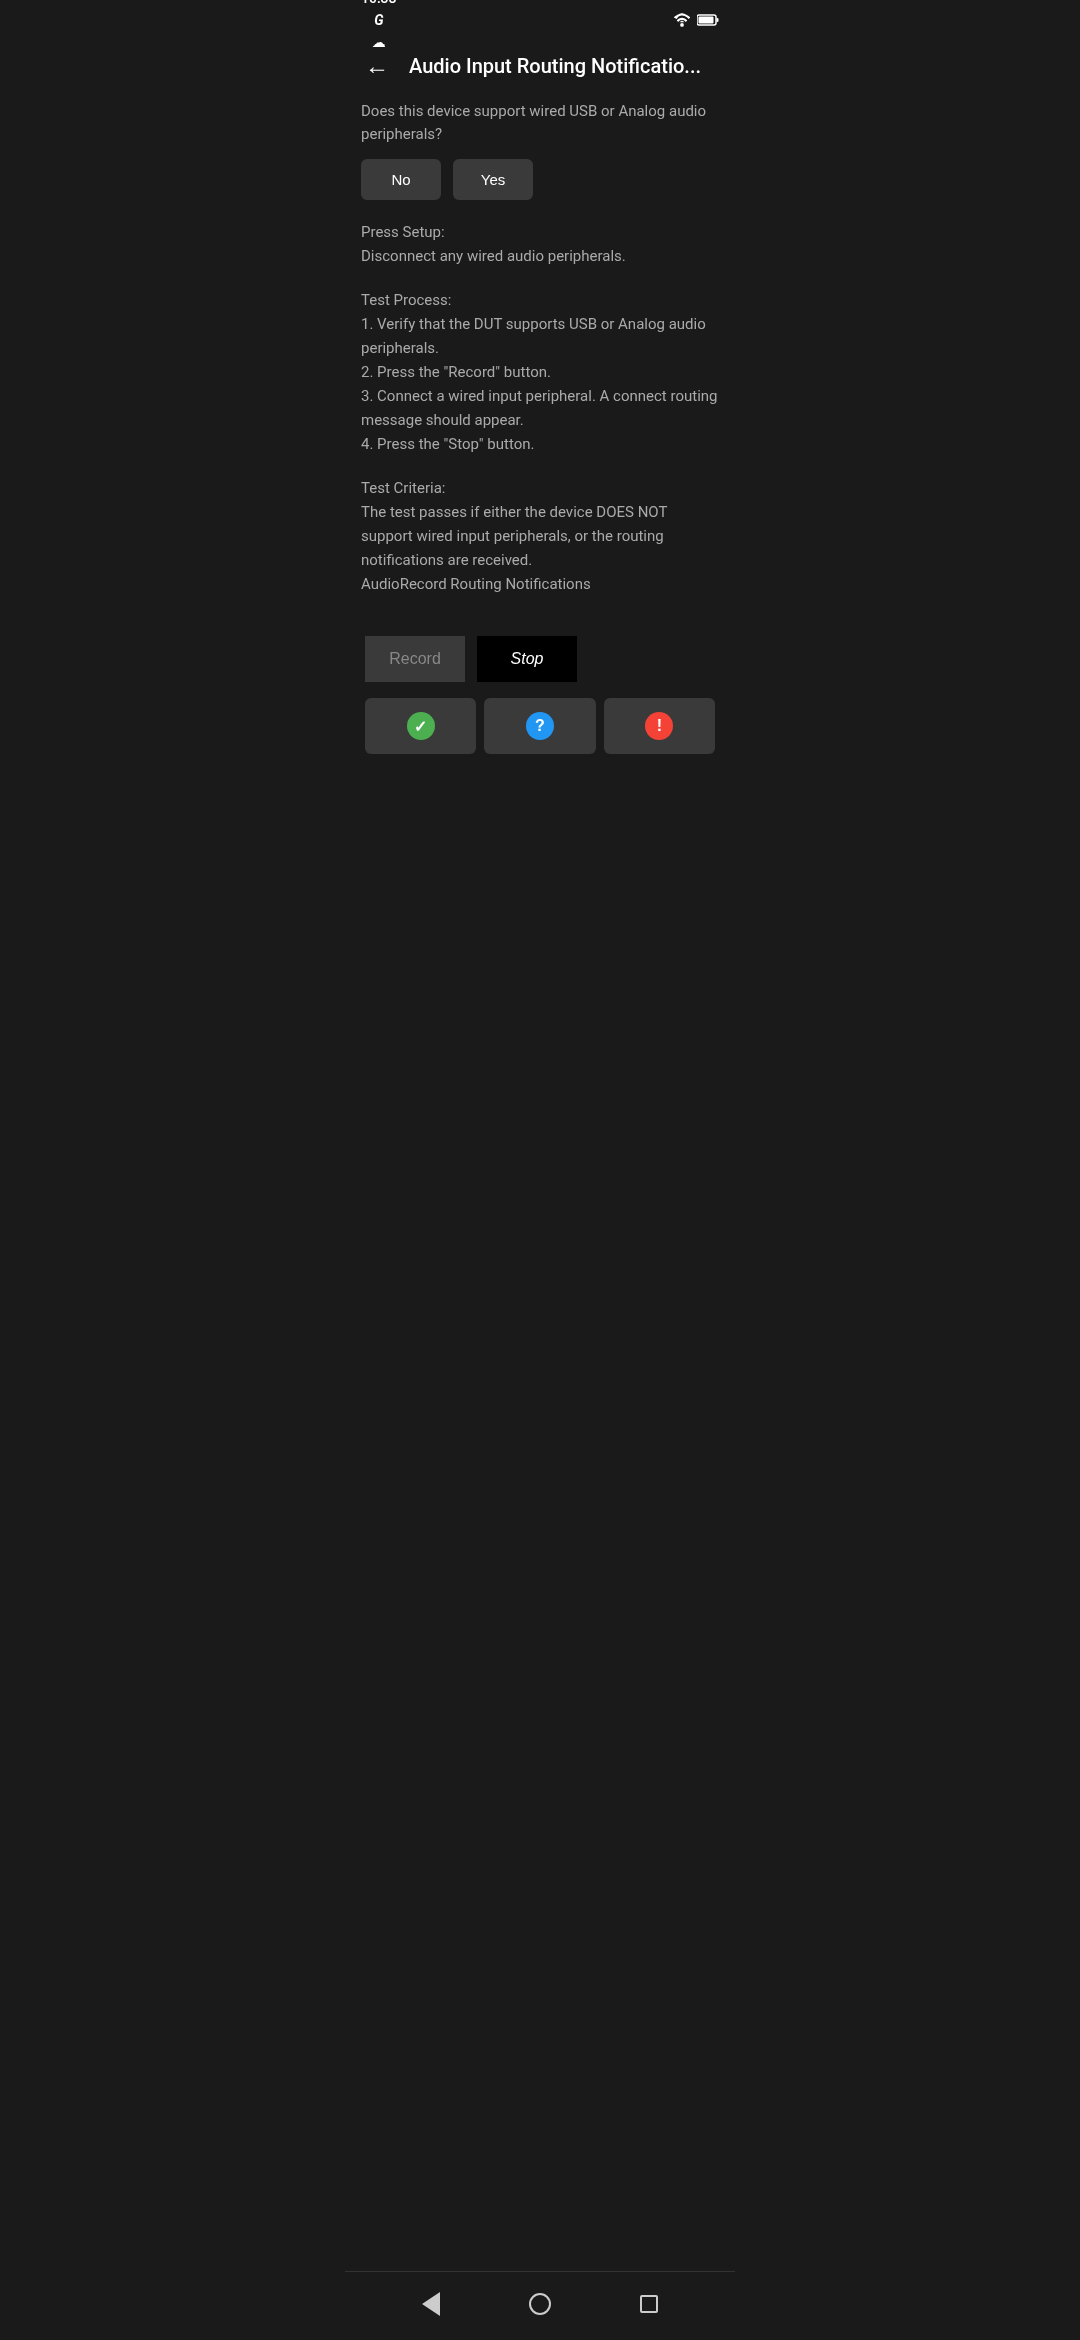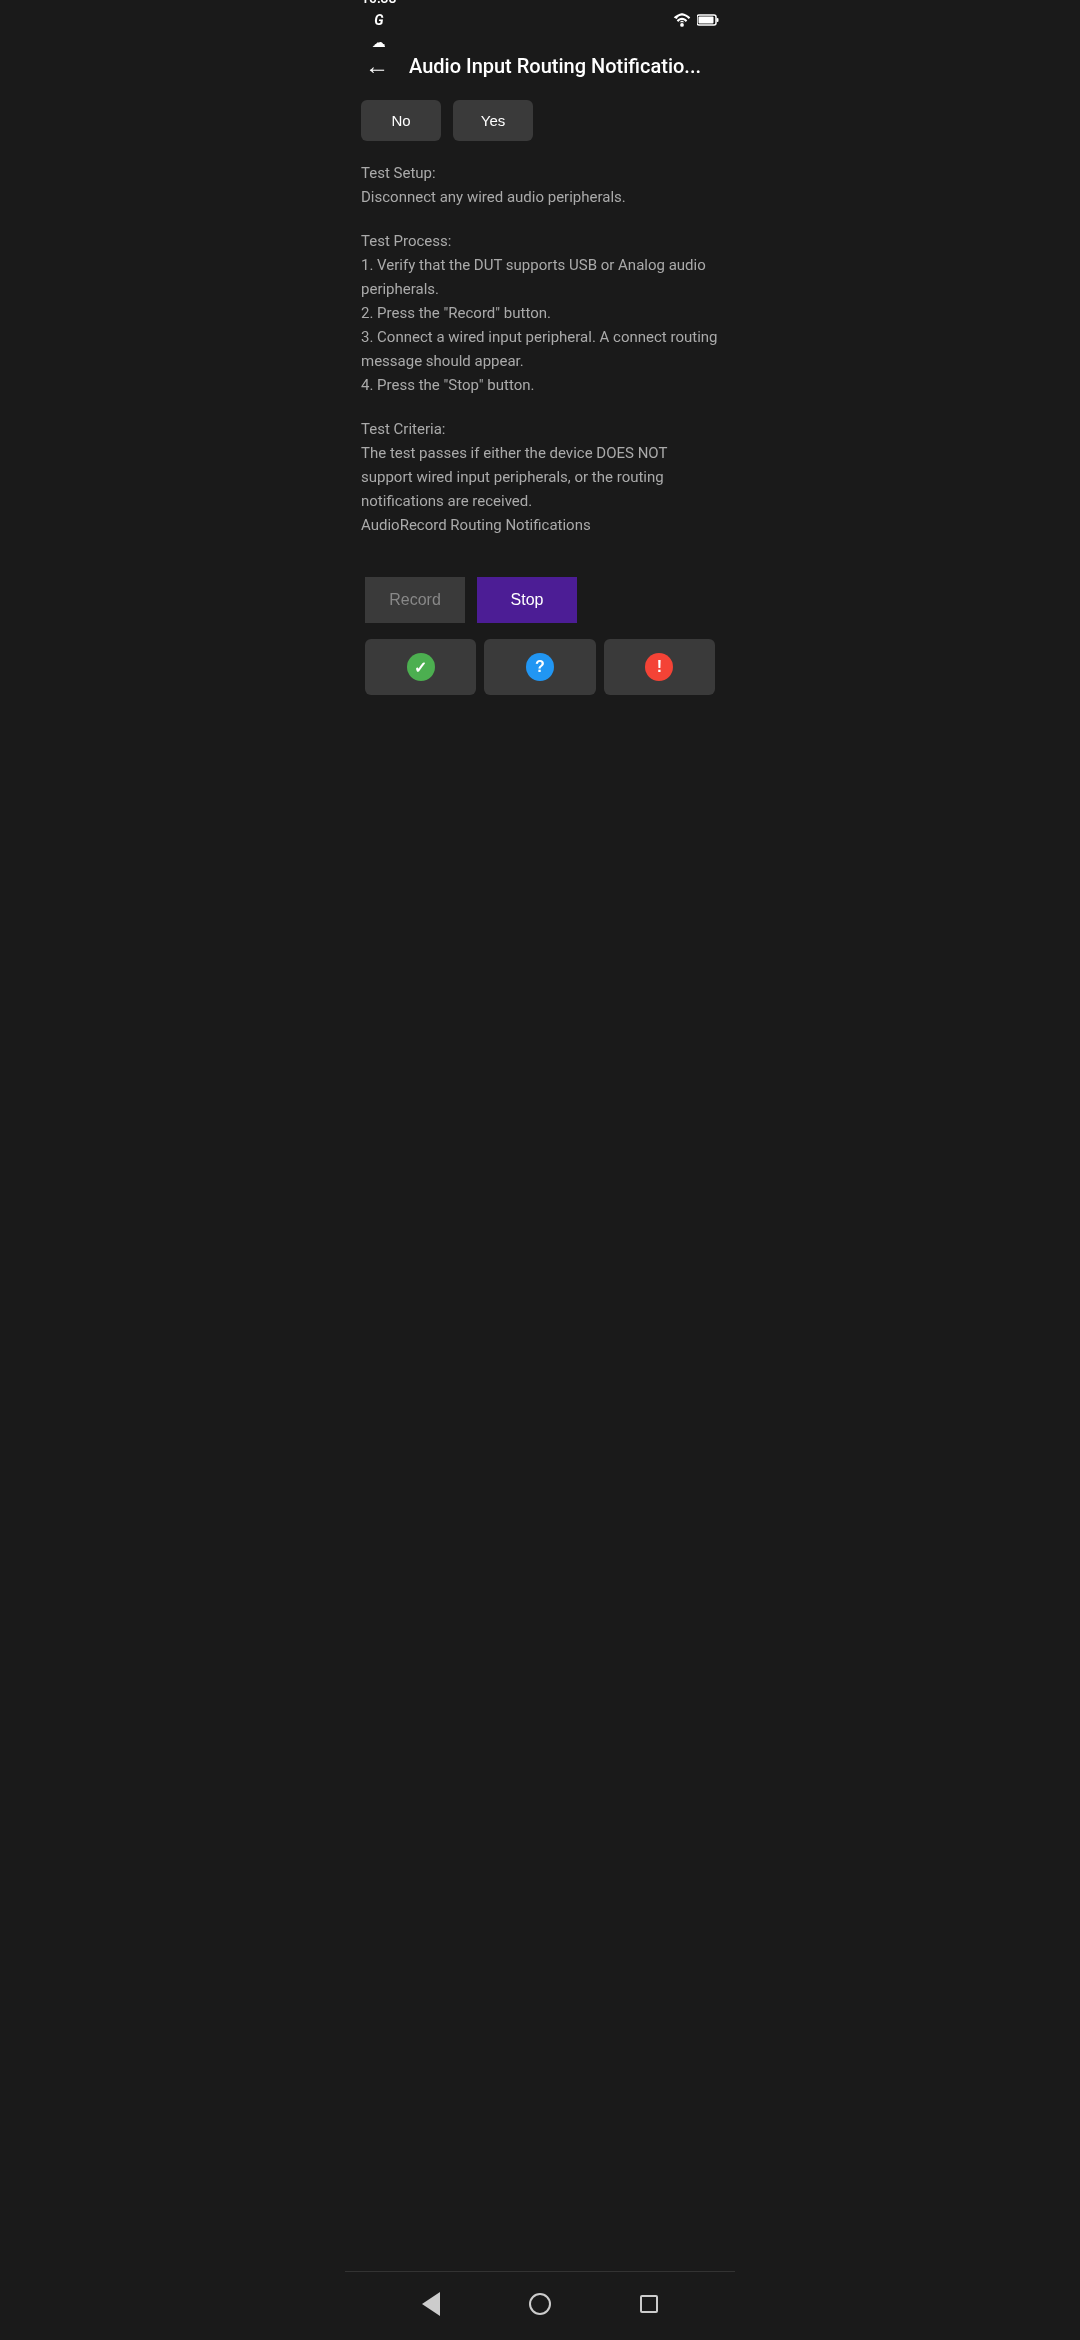--- a/index.html
+++ b/index.html
@@ -134,22 +134,23 @@
       cursor: pointer;
       min-width: 100px;
     }
 
     .record-btn {
       background-color: #3a3a3a;
       color: #888888;
     }
 
     .stop-btn {
-      background-color: #4c1d95;
-      color: #ffffff;
+      background-color: #000000;
+      color: #ffffff;
+      font-style: italic;
     }
 
     .result-buttons {
       display: flex;
       gap: 8px;
       padding: 0 4px;
     }
 
     .result-btn {
       flex: 1;
@@ -268,29 +269,30 @@
   </div>
 </div>
 
 <div class="header">
   <span class="back-button">←</span>
   <span class="header-title">Audio Input Routing Notificatio...</span>
 </div>
 
 <div class="content">
 
+  <p class="question-text">Does this device support wired USB or Analog audio peripherals?</p>
 
   <div class="button-row">
     <button class="choice-btn">No</button>
     <button class="choice-btn">Yes</button>
   </div>
 
 
   <div class="section-text">
-    <span>Test Setup:</span><br>
+    <span>Press Setup:</span><br>
     <span>Disconnect any wired audio peripherals.</span>
   </div>
 
   <div class="section-text">
     <span>Test Process:</span><br>
     <span>1. Verify that the DUT supports USB or Analog audio peripherals.</span><br>
     <span>2. Press the "Record" button.</span><br>
     <span>3. Connect a wired input peripheral. A connect routing message should appear.</span><br>
     <span>4. Press the "Stop" button.</span>
   </div>

